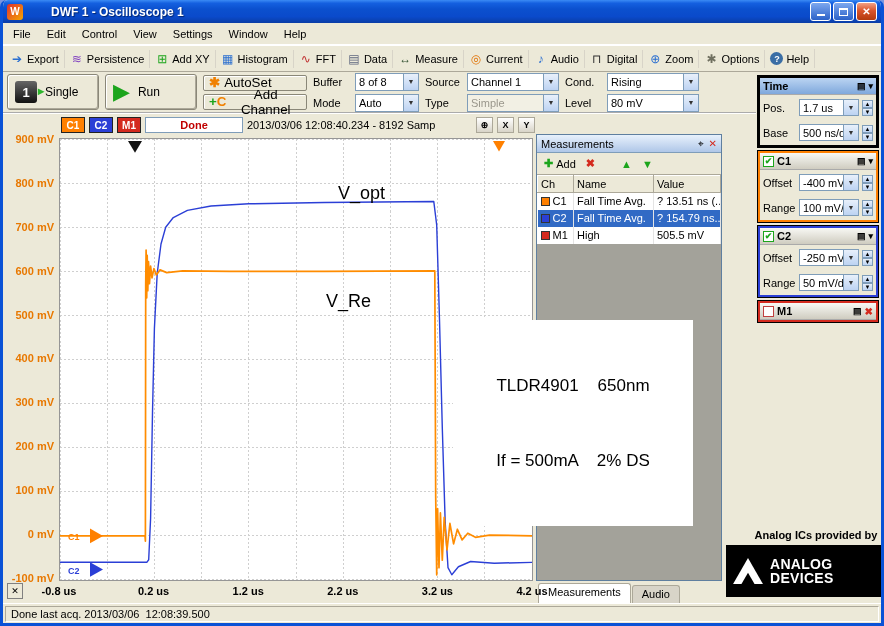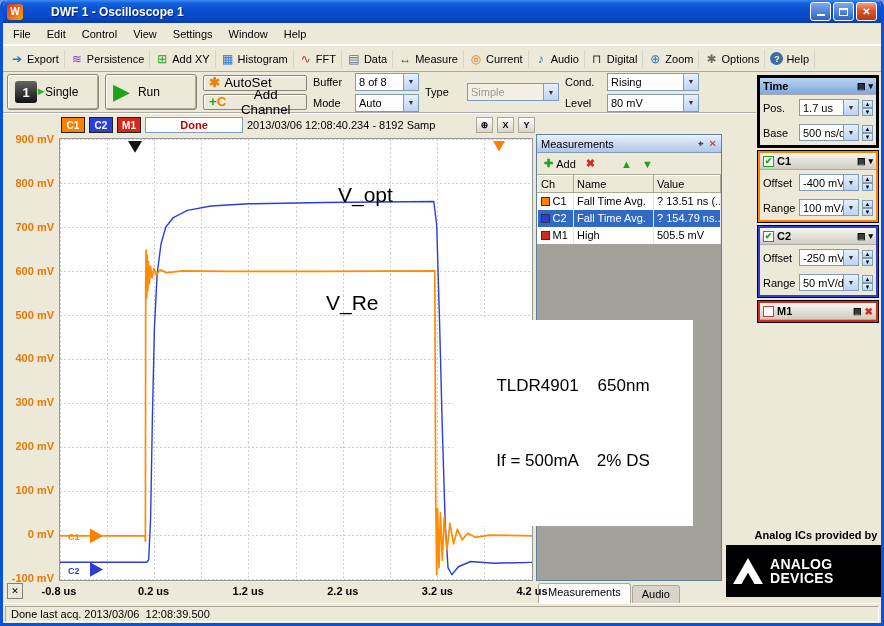--- a/index.html
+++ b/index.html
@@ -72,21 +72,21 @@
   .zoom-ctrl { height:16px; min-width:17px; border:1px solid #ACA899; background:linear-gradient(#fff,#D8D4C8);
     display:flex; align-items:center; justify-content:center; font-size:9px; font-weight:bold; gap:1px; }
   .plot-wrap { flex:1; display:flex; min-height:0; }
   .ylabels { width:56px; flex:0 0 56px; display:flex; flex-direction:column; justify-content:space-between;
     padding:3px 5px 3px 0; color:#E87800; font-weight:bold; }
   .ylabels span { height:0; line-height:0; display:flex; align-items:center; justify-content:flex-end; }
   .plot { flex:1; position:relative; background:#fff; border:1px solid #969696; margin:2px 2px 0 0; }
   .plot svg { position:absolute; left:0; top:0; width:100%; height:100%; }
   .gm { font-size:9px; font-weight:bold; }
   .gm.c1t { fill:#FF8000; } .gm.c2t { fill:#2B3FD6; }
-  .anno { position:absolute; font-size:21px; color:#000; }
+  .anno { position:absolute; font-size:18px; color:#000; }
   .anno.vopt { left:278px; top:44px; } .anno.vre { left:266px; top:152px; }
   .xlabels { height:22px; flex:0 0 22px; position:relative; font-weight:bold; }
   .xl-track { position:absolute; left:56px; right:3px; top:4px; height:14px; }
   .xl-track span { position:absolute; transform:translateX(-50%); white-space:nowrap; }
   .mini-close { position:absolute; left:4px; top:2px; width:16px; height:16px; border:1px solid #808080;
     background:#ECE9D8; font-size:9px; display:flex; align-items:center; justify-content:center; }
   .note-box { position:absolute; left:450px; top:320px; width:240px; z-index:6; background:#fff; color:#000;
     text-align:center; font-size:17px; line-height:25px; padding:3px 4px; white-space:pre; }
 
   
@@ -259,20 +259,27 @@
           </div>
           <div class="form-row">
             <label>Mode</label>
             <span class="combo w84">
                 <span class="combo-value">Auto</span>
                 <span class="combo-arrow">▼</span>
               </span>
           </div>
         </div>
         <div class="form-col">
+          <div class="form-row">
+            <label>Source</label>
+            <span class="combo w92">
+                <span class="combo-value">Channel 1</span>
+                <span class="combo-arrow">▼</span>
+              </span>
+          </div>
           <div class="form-row">
             <label>Type</label>
             <span class="combo w92 disabled">
                 <span class="combo-value">Simple</span>
                 <span class="combo-arrow">▼</span>
               </span>
           </div>
         </div>
         <div class="form-col">
           <div class="form-row">

